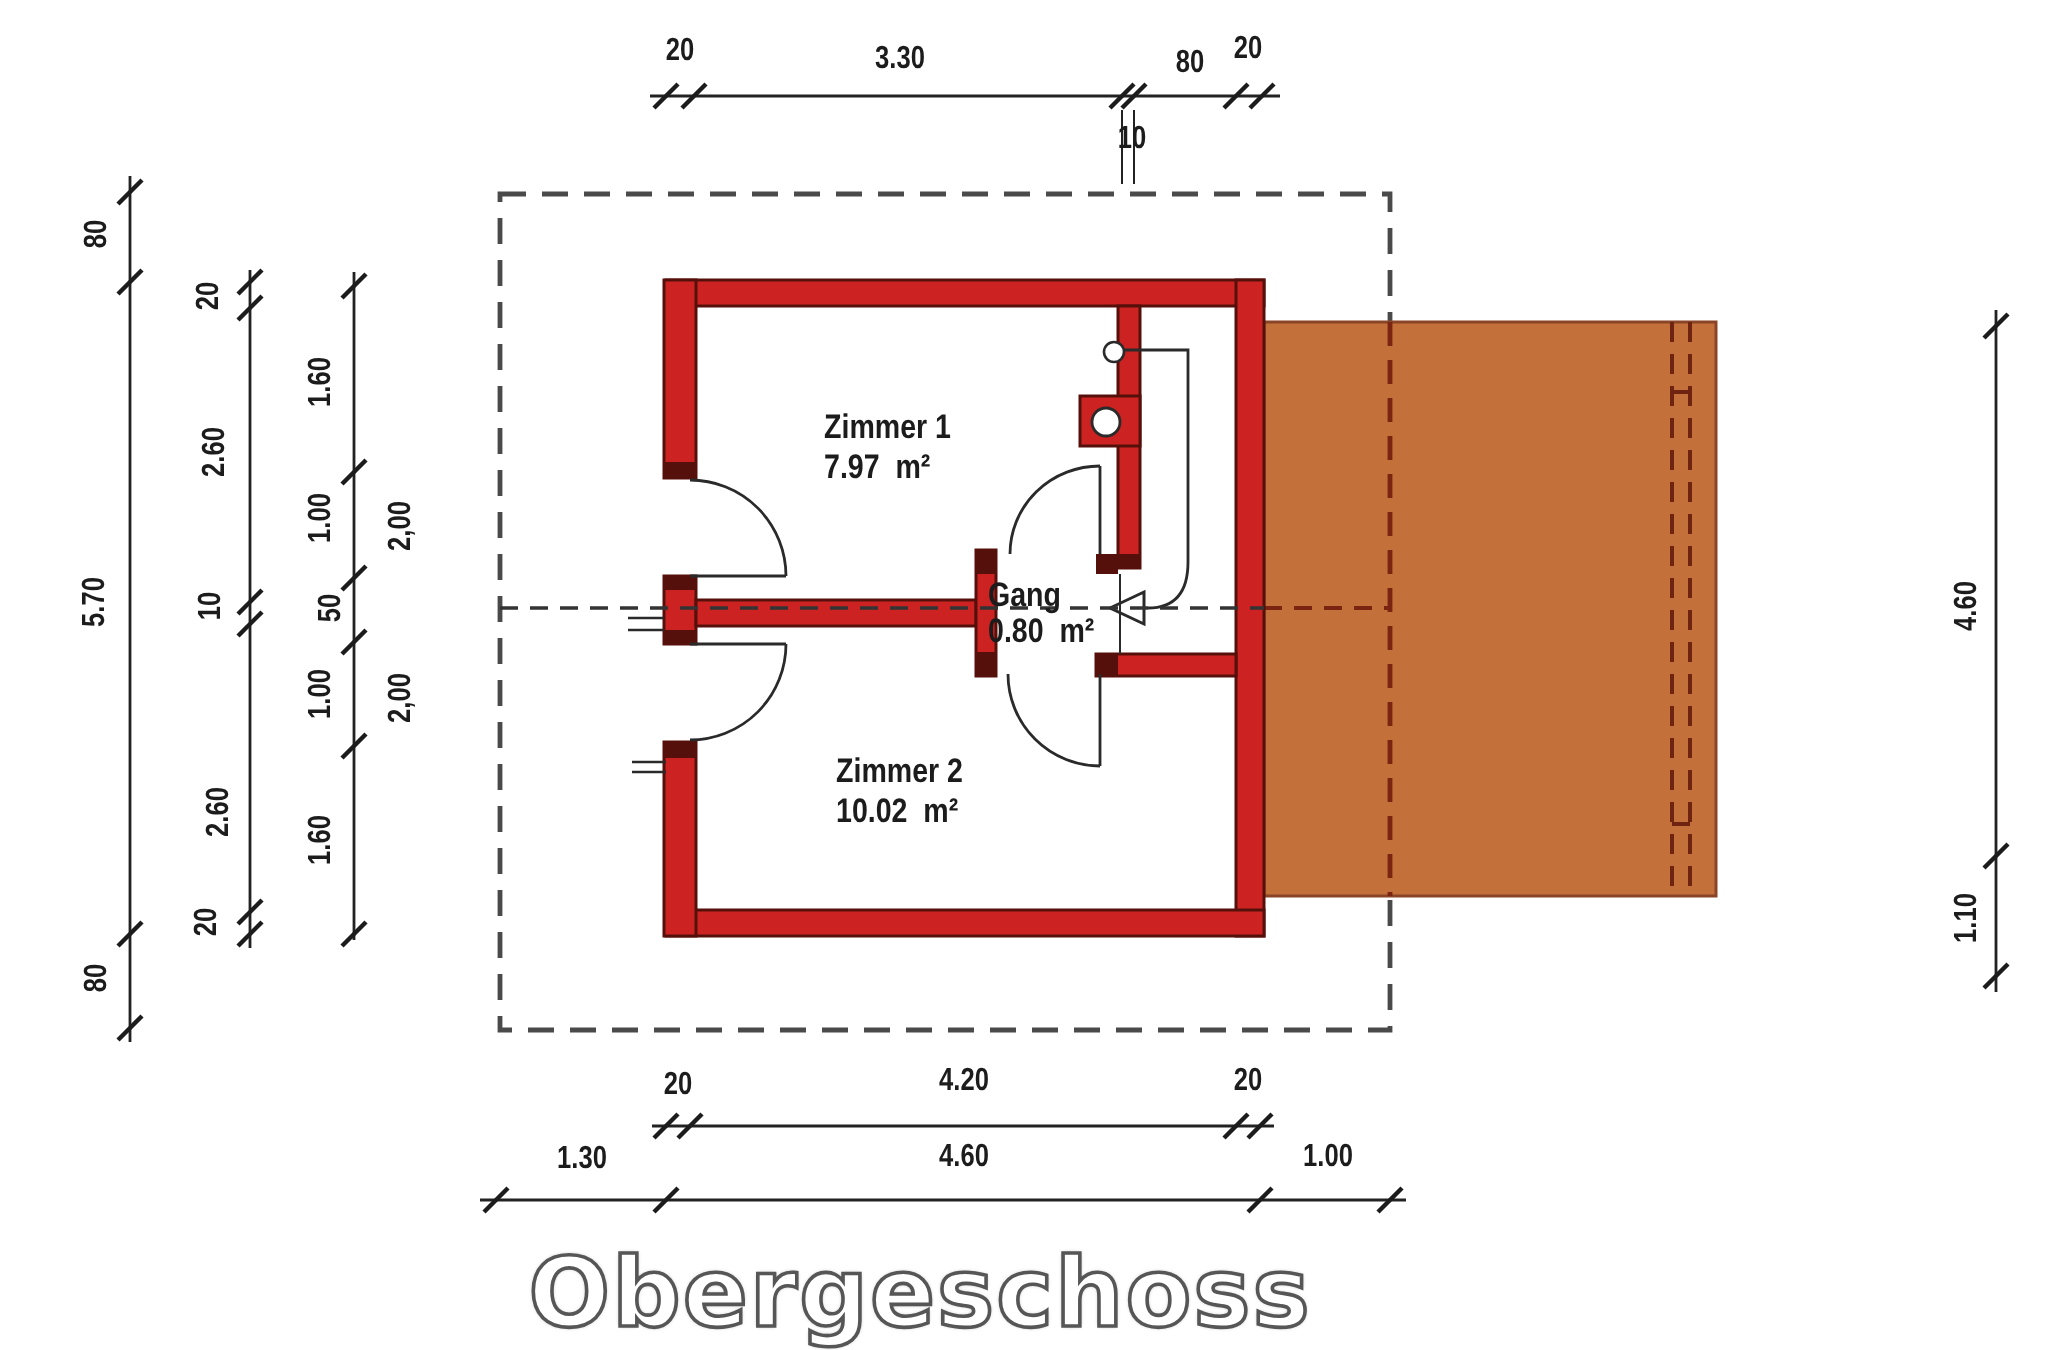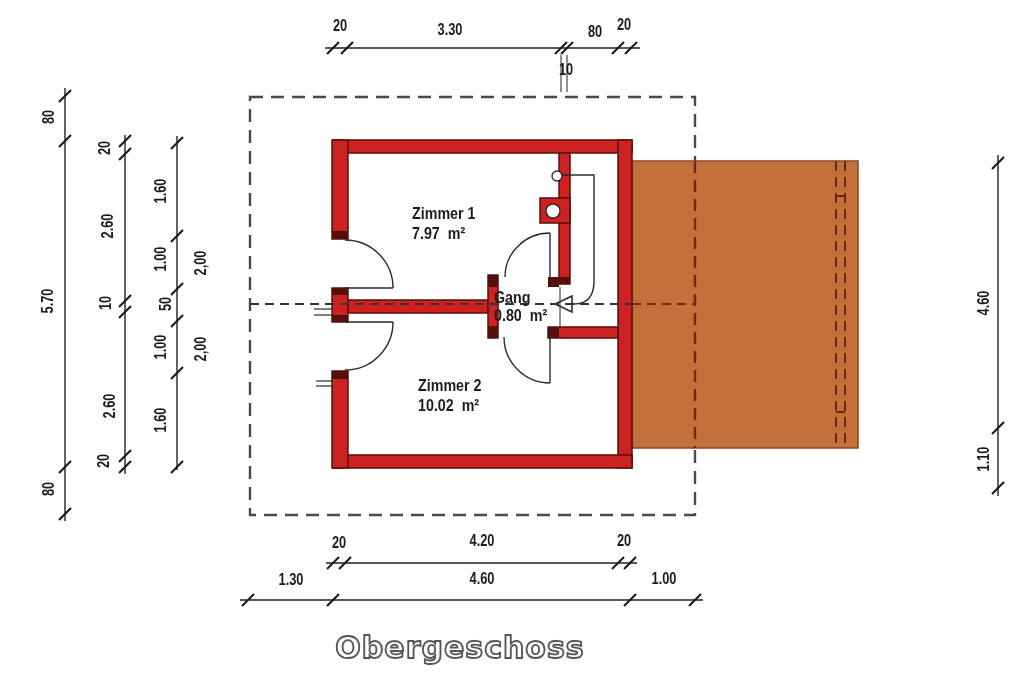--- a/index.html
+++ b/index.html
@@ -5,21 +5,21 @@
   html,body{margin:0;padding:0;}
   body{width:1024px;height:675px;background:#ffffff;position:relative;overflow:hidden;
        font-family:"Liberation Sans",sans-serif;}
   .layer{position:absolute;left:0;top:0;width:1024px;height:675px;}
   .dim{position:absolute;font-size:16px;font-weight:bold;color:#1c1c1c;white-space:pre;
        transform:translate(-50%,-50%) scaleX(0.80);}
   .dim.rot{transform:translate(-50%,-50%) rotate(-90deg) scaleX(0.80);}
   .room{position:absolute;font-size:17px;font-weight:bold;color:#1c1c1c;white-space:pre;
         transform-origin:0 0;transform:scaleX(0.84);line-height:20px;}
   .title{position:absolute;left:460px;top:647px;transform:translate(-50%,-50%);
-         font-family:"DejaVu Sans",sans-serif;font-weight:bold;font-size:30px;
+         font-family:"DejaVu Sans",sans-serif;font-weight:bold;font-size:48px;
          letter-spacing:1px;color:#ffffff;-webkit-text-stroke:1.8px #565656;
          text-shadow:0 0 2px #9a9a9a;white-space:pre;}
 </style>
 </head>
 <body>
 
 <svg class="layer" width="1024" height="675" viewBox="0 0 1024 675">
 
   <rect x="250" y="97" width="445" height="418" fill="none" stroke="#4a4a4a" stroke-width="2.4" stroke-dasharray="13,8"></rect>
 

